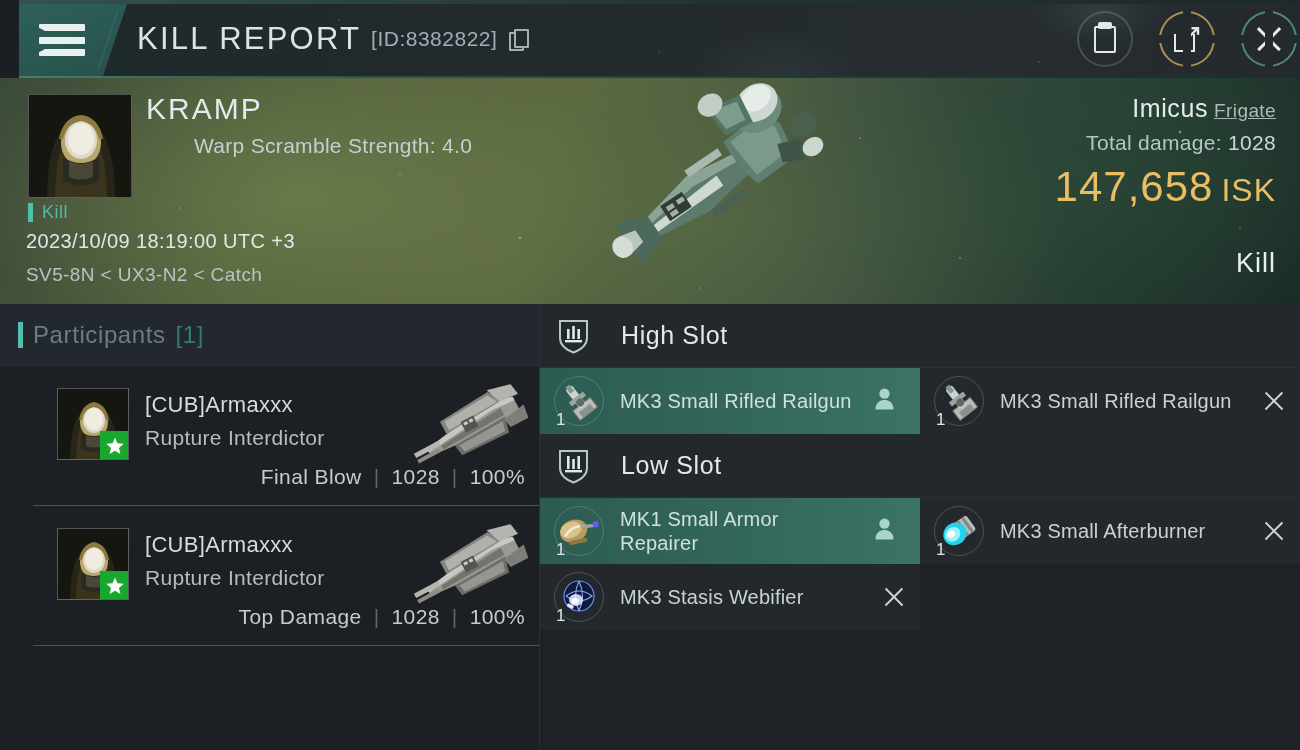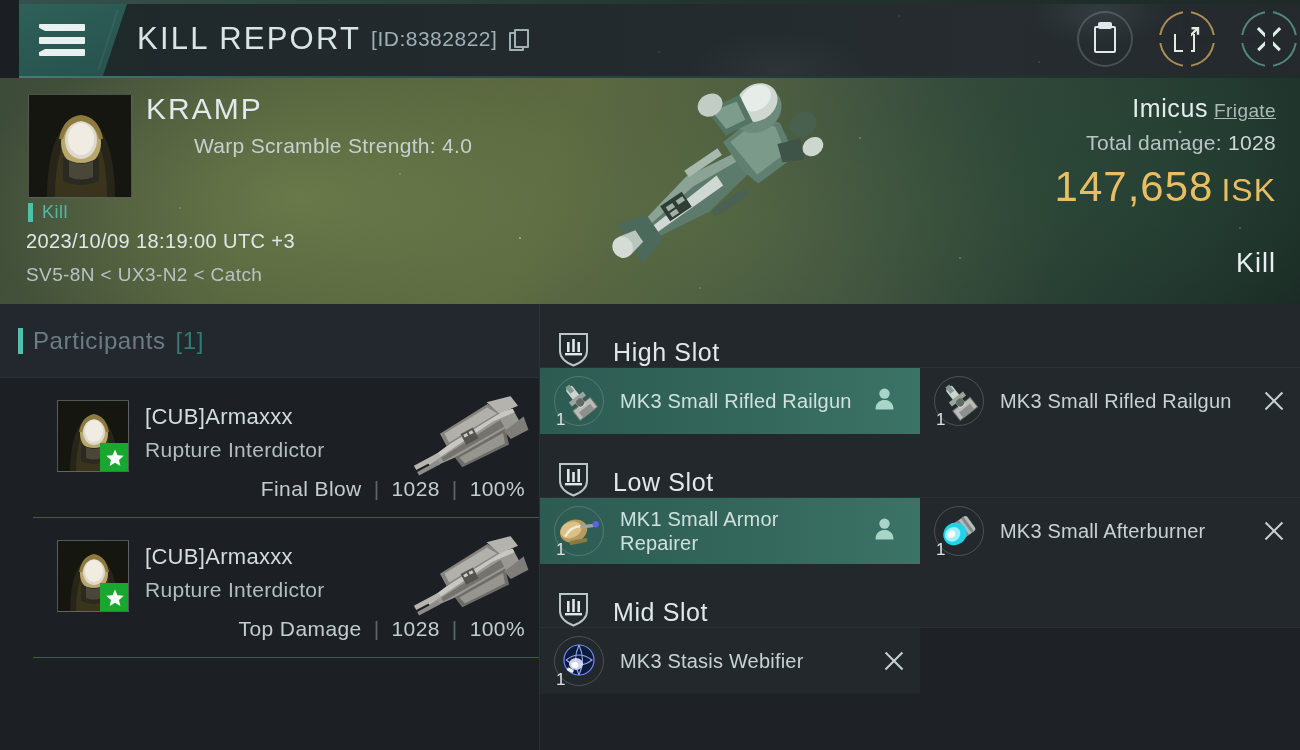--- a/index.html
+++ b/index.html
@@ -161,21 +161,21 @@
   .r-isk { margin-top:8px; font-size:42px; color:#e8bd63; letter-spacing:1px; }
   .r-isk .unit { font-size:32px; color:#e8bd63; margin-left:8px; }
   .r-kill { position:absolute; right:24px; top:170px; font-size:27px; color:#e8eff0; letter-spacing:1px; }
 
   
   .left-panel {
     position:absolute; left:0; top:304px; width:540px; height:446px;
     background:#1c2025; border-right:1px solid #2a3036;
   }
   .part-head {
-    height:74px; background:#23282e; display:flex; align-items:center; padding-left:18px; gap:10px;
+    height:62px; background:#23282e; display:flex; align-items:center; padding-left:18px; gap:10px;
     border-bottom:1px solid #2a3036;
   }
   .part-head .bar { width:5px; height:26px; background:#4fbfae; }
   .part-head .label { font-size:24px; color:#6b7d80; letter-spacing:.6px; }
   .part-head .count { font-size:24px; color:#2f7d74; letter-spacing:.6px; }
 
   .part-row { position:relative; height:140px; border-bottom:1px solid #6d28d9; cursor:pointer;margin-left:33px; }
   .p-avatar {
     position:absolute; left:24px; top:22px; width:72px; height:72px;
     border:1px solid rgba(160,175,178,.45);
@@ -189,21 +189,21 @@
   .p-badge svg { width:20px; height:20px; }
   .p-name { position:absolute; left:112px; top:26px; font-size:22px; color:#d3dcde; letter-spacing:.3px; }
   .p-ship { position:absolute; left:112px; top:60px; font-size:21px; color:#b3bec0; letter-spacing:.3px; }
   .p-thumb { position:absolute; right:8px; top:10px; width:130px; height:100px; }
   .p-stats { position:absolute; right:14px; bottom:16px; font-size:21px; color:#c3cdcf; letter-spacing:.4px; display:flex; align-items:center; gap:12px; }
   .p-stats .sep { color:#5d686b; }
 
   
   .right-panel { position:absolute; left:540px; top:304px; width:760px; height:446px; background:#1e2227; }
   .slot-head {
-    height:64px; display:flex; align-items:flex-end; gap:24px; padding-left:18px;
+    height:64px; display:flex; align-items:center; gap:32px; padding-left:18px;
     background:#23282d; border-bottom:1px solid #2a3036;
   }
   .slot-shield { width:31px; height:36px; flex:0 0 auto; }
   .slot-title { font-size:25px; color:#e0e8ea; letter-spacing:.6px; }
 
   .slot-row { display:flex; height:66px; }
   .slot-cell {
     position:relative; width:380px; height:66px; display:flex; align-items:center;
     padding-left:12px; cursor:pointer;
   }
@@ -547,30 +547,20 @@
               <ellipse cx="19" cy="25" rx="4" ry="3.5" fill="#ffffff"></ellipse>
             </g>
           </svg>
           <span class="mod-qty">1</span>
         </div>
         <div class="mod-name">MK3 Small Afterburner</div>
         <span class="mod-flag"><span class="x-small"></span></span>
       </div>
     </div>
 
-    <div class="slot-head">
-      <svg class="slot-shield" viewBox="0 0 31 36">
-        <path d="M2 3 H29 V20 C29 28 22 32 15.5 34.5 C9 32 2 28 2 20 Z" fill="none" stroke="#b9c6c8" stroke-width="2"></path>
-        <rect x="9" y="10" width="2.6" height="11" fill="#dfe8ea"></rect>
-        <rect x="14.2" y="8" width="2.6" height="13" fill="#dfe8ea"></rect>
-        <rect x="19.4" y="10" width="2.6" height="11" fill="#dfe8ea"></rect>
-        <rect x="7" y="22" width="17" height="2.4" fill="#dfe8ea"></rect>
-      </svg>
-      <span class="slot-title">Mid Slot</span>
-    </div>
     <div class="slot-row">
       <div class="slot-cell dropped">
         <div class="mod-icon">
           <div class="ring"></div>
           <svg viewBox="0 0 54 54" width="54" height="54">
             <circle cx="27" cy="26" r="15" fill="#0e1a3a"></circle>
             <circle cx="27" cy="26" r="15" fill="none" stroke="#6d8cf0" stroke-width="1.2"></circle>
             <path d="M14 26 Q27 16 40 26 Q27 36 14 26" fill="none" stroke="#8fa9f7" stroke-width="1.1"></path>
             <path d="M27 11 Q20 26 27 41" fill="none" stroke="#8fa9f7" stroke-width="1.1"></path>
             <path d="M27 11 Q34 26 27 41" fill="none" stroke="#8fa9f7" stroke-width="1.1"></path>

